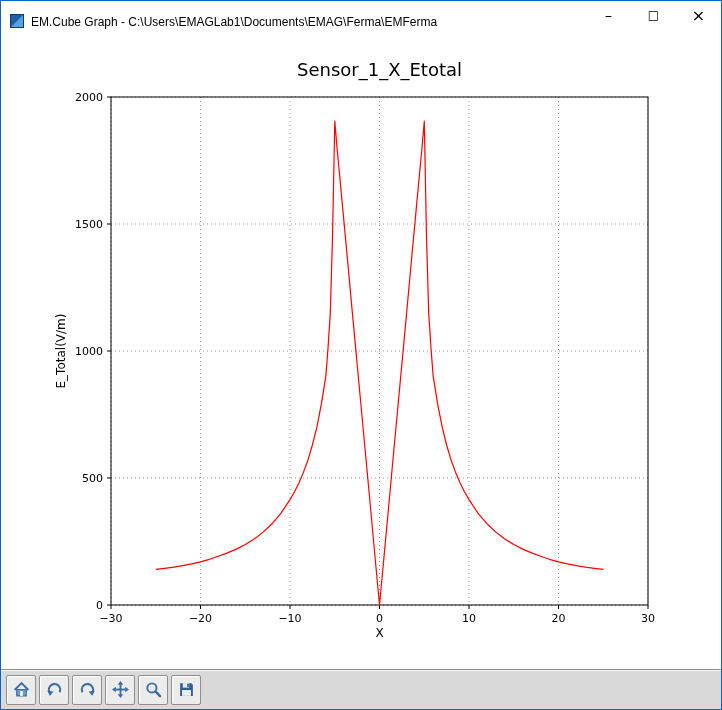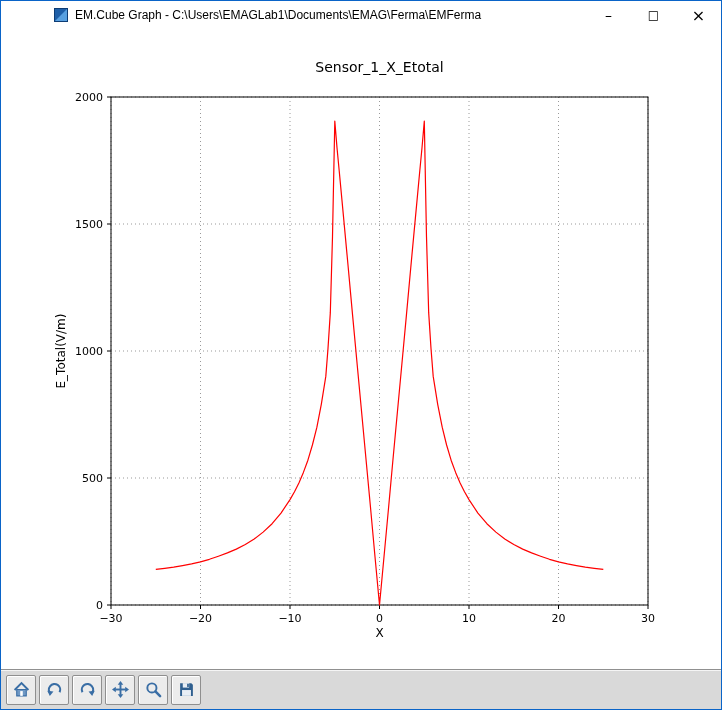--- a/index.html
+++ b/index.html
@@ -2,36 +2,36 @@
 <html><head>
 <meta charset="utf-8">
 <style>
   html,body{margin:0;padding:0;background:#fff;}
   .window{
     width:722px;height:710px;box-sizing:border-box;
     border:1px solid #0a64c8;background:#fff;overflow:hidden;
     font-family:"Liberation Sans",sans-serif;position:relative;
   }
   
-  .titlebar{height:28px;display:flex;align-items:center;background:#ffffff;padding-left:44px;}
+  .titlebar{height:28px;display:flex;align-items:flex-end;background:#ffffff;}
   .app-icon{width:16px;height:16px;margin-left:8px;flex:0 0 auto;}
   .title-text{margin-left:6px;font-size:12px;color:#000;white-space:nowrap;
     overflow:hidden;text-overflow:ellipsis;flex:1 1 auto;}
   .caption{display:flex;height:28px;flex:0 0 auto;}
   .cap-btn{width:45px;height:28px;display:flex;align-items:center;justify-content:center;
     font-family:"DejaVu Sans",sans-serif;color:#000;cursor:default;background:#fff;}
   .cap-btn.min{font-size:14px;}
   .cap-btn.max{font-size:12px;}
   .cap-btn.close{font-size:16px;}
   
   .figure{position:relative;width:720px;height:640px;background:#ffffff;
     font-family:"DejaVu Sans",sans-serif;color:#000;}
   .figure svg{position:absolute;left:0;top:0;}
   .chart-title{position:absolute;top:30px;left:110px;width:537px;text-align:center;
-    font-size:14px;color:#000;}
+    font-size:18px;color:#000;}
   .xlabel{position:absolute;top:597px;left:110px;width:537px;text-align:center;
     font-size:12px;color:#000;}
   .ylabel{position:absolute;top:322px;left:60px;transform:translate(-50%,-50%) rotate(-90deg);
     font-size:12px;white-space:nowrap;color:#000;}
   
   .toolbar{height:40px;background:#d9d9d9;border-top:1px solid #909090;
     box-shadow:inset 0 1px 0 #f5f5f5;display:flex;align-items:center;
     padding-left:5px;gap:3px;box-sizing:border-box;}
   .tool-btn{width:30px;height:30px;background:#ececec;border:1px solid #8f8f8f;
     border-radius:2px;display:flex;align-items:center;justify-content:center;

